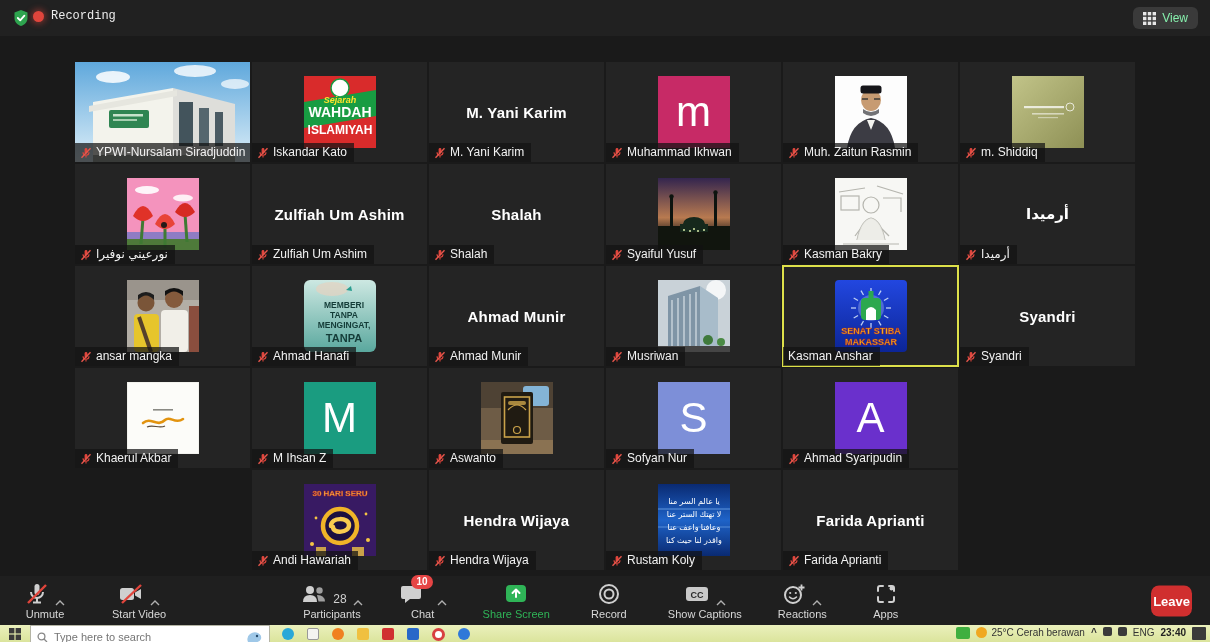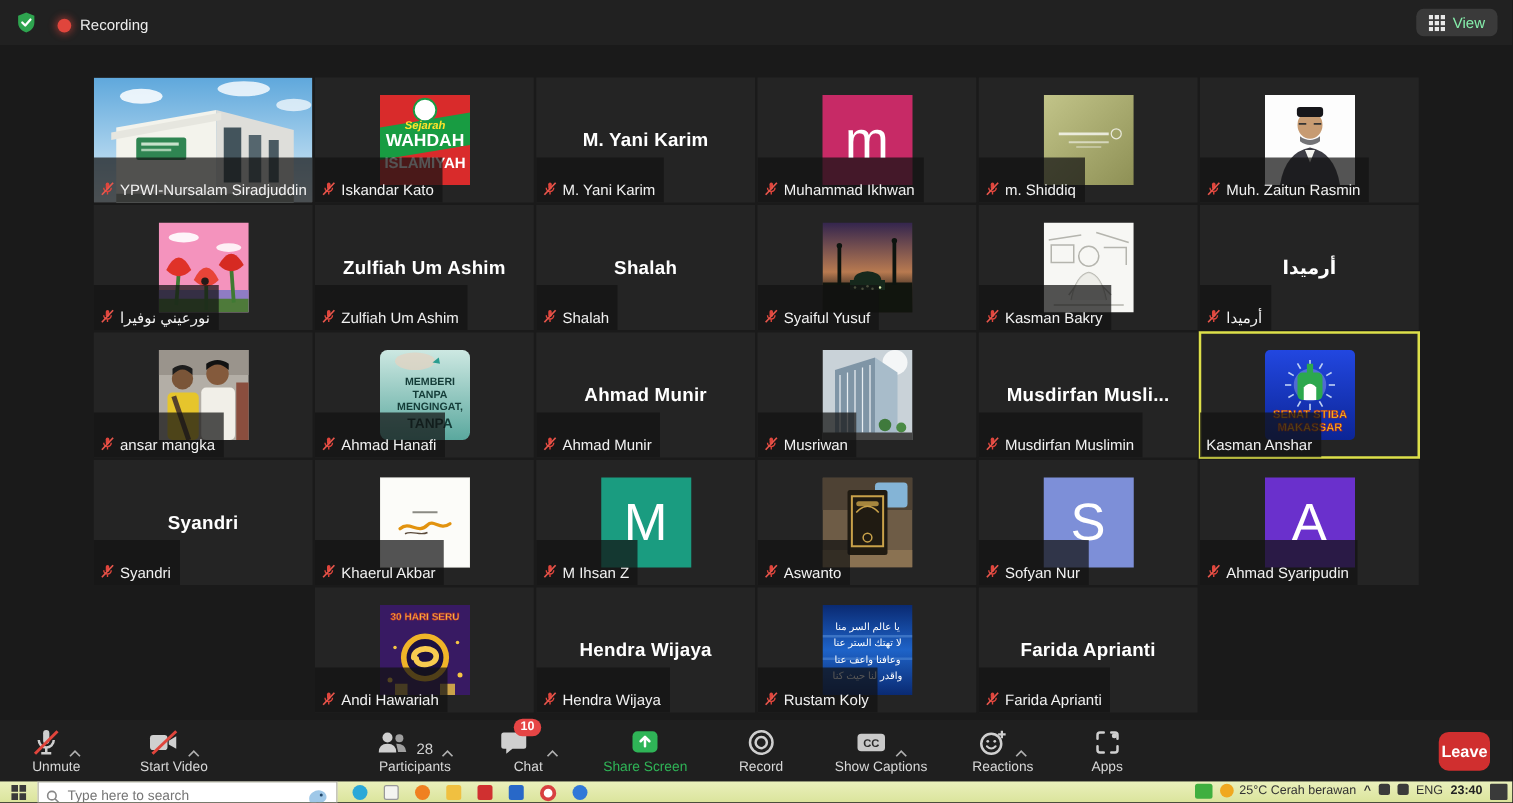--- a/index.html
+++ b/index.html
@@ -7,43 +7,43 @@
   body {
     background:#1a1a1a;
     font-family:"Liberation Sans","DejaVu Sans",sans-serif;
     color:#fff;
     display:flex; flex-direction:column;
     position:relative;
   }
   
   .topbar { height:36px; background:#212121; display:flex; align-items:center;
             justify-content:space-between; padding:0 12px; flex:0 0 auto; }
-  .topbar-left { display:flex; align-items:flex-end; gap:16px; }
+  .topbar-left { display:flex; align-items:flex-start; gap:3px;font-family:Liberation Mono, monospace; }
   .rec-wrap { display:flex; align-items:center; gap:7px; }
   .rec-dot { width:11px; height:11px; border-radius:50%; background:#e0453c;
              box-shadow:0 0 6px 2px rgba(224,69,60,.45); }
   .rec-text { font-size:12px; color:#ececec; }
   .view-btn { display:flex; align-items:center; gap:6px; background:#3a3a3a;
               border-radius:6px; padding:4px 10px; font-size:12px; color:#86efac; cursor:default; }
   
   .main { flex:1 1 auto; position:relative; }
   .grid { display:grid; grid-template-columns:repeat(6,175px); grid-auto-rows:100px;
           gap:2px; width:1060px; margin:26px auto 0; }
   .tile { background:#242424; position:relative; overflow:hidden; }
   .tile.active { outline:2px solid #dde04a; outline-offset:-1px; z-index:2; }
   .tile.video svg.fullvid { position:absolute; inset:0; width:100%; height:100%; }
   .av-box { position:absolute; inset:0; display:flex; align-items:center; justify-content:center; }
   .av { width:72px; height:72px; display:block; }
   .letter-av { position:absolute; left:50%; top:50%; transform:translate(-50%,-50%);
                width:72px; height:72px; display:flex; align-items:center; justify-content:center;
                font-size:42px; color:#fff; }
   .center-name { position:absolute; inset:0; display:flex; align-items:center; justify-content:center;
                  font-weight:bold; font-size:15px; color:#fff; letter-spacing:.2px; }
-  .name-label { position:absolute; left:0; bottom:0; max-width:100%; display:flex; align-items:flex-start;
-                gap:4px; background:rgba(18,18,18,.72); padding:19px 7px 3px 5px; font-size:12px;
+  .name-label { position:absolute; left:0; bottom:0; max-width:100%; display:flex; align-items:flex-end;
+                gap:4px; background:rgba(18,18,18,.72); padding:2px 7px 3px 5px; font-size:12px;
                 color:#f2f2f2; white-space:nowrap; overflow:hidden; z-index:3;margin-top:32px; }
   .miclbl { display:flex; align-items:center; flex:0 0 auto; }
   
   .toolbar { height:49px; background:#1f1f1f; flex:0 0 auto; position:relative;
              display:flex; align-items:center; }
   .tb-left { position:absolute; left:22px; display:flex; gap:44px; }
   .tb-center { margin:0 auto; display:flex; gap:36px; align-items:flex-start; }
   .tb-btn { display:flex; flex-direction:column; align-items:center; gap:2px;
             font-size:11px; color:#d8d8d8; cursor:default; position:relative; min-width:46px; }
   .tb-iconrow { height:25px; display:flex; align-items:flex-end; gap:6px; position:relative; }
@@ -190,20 +190,45 @@
               <line x1="6" y1="8.4" x2="6" y2="10.6" stroke="#e0453c" stroke-width="1.1"></line>
               <line x1="1.5" y1="10.8" x2="10.5" y2="1.2" stroke="#e8564c" stroke-width="1.4"></line>
             </svg>
           </span>
           <span dir="auto">Muhammad Ikhwan</span>
         </div>
       </div>
       <div class="tile">
         <div class="av-box">
           <svg class="av" viewBox="0 0 72 72">
+            <rect width="72" height="72" fill="#fdfdfd"></rect>
+    <path d="M12,72 Q16,46 36,42 Q56,46 60,72 Z" fill="#3c3c44"></path>
+            <polygon points="32,44 40,44 36,54" fill="#f4f4f0"></polygon>
+    <ellipse cx="36" cy="24" rx="10" ry="11" fill="#c79b72"></ellipse>
+    <rect x="25.5" y="9.5" width="21" height="8" rx="2.5" fill="#16161a"></rect>
+    <path d="M28,33 Q36,39 44,33 L44,37 Q36,43 28,37 Z" fill="#5a5a5e" opacity=".85"></path>
+    <line x1="27" y1="23" x2="33" y2="23" stroke="#333" stroke-width="1.4"></line>
+            <line x1="39" y1="23" x2="45" y2="23" stroke="#333" stroke-width="1.4"></line>
+          </svg>
+        </div>
+        <div class="name-label">
+          <span class="miclbl">
+            <svg width="12" height="12" viewBox="0 0 12 12">
+              <rect x="4.6" y="1" width="2.8" height="5.6" rx="1.4" fill="#e0453c"></rect>
+              <path d="M3,5.2 a3,3 0 0 0 6,0" fill="none" stroke="#e0453c" stroke-width="1.1"></path>
+              <line x1="6" y1="8.4" x2="6" y2="10.6" stroke="#e0453c" stroke-width="1.1"></line>
+              <line x1="1.5" y1="10.8" x2="10.5" y2="1.2" stroke="#e8564c" stroke-width="1.4"></line>
+            </svg>
+          </span>
+          <span dir="auto">Muh. Zaitun Rasmin</span>
+        </div>
+      </div>
+      <div class="tile">
+        <div class="av-box">
+          <svg class="av" viewBox="0 0 72 72">
             <defs>
               <linearGradient id="ol" x1="0" y1="0" x2="1" y2="1">
                 <stop offset="0" stop-color="#c2c489"></stop>
                 <stop offset="1" stop-color="#8e9055"></stop>
               </linearGradient>
             </defs>
     <rect width="72" height="72" fill="url(#ol)"></rect>
             <rect x="12" y="30" width="40" height="2.2" fill="#fff" opacity=".75"></rect>
     <circle cx="58" cy="31" r="4" fill="none" stroke="#fff" stroke-width="1" opacity=".75"></circle>
     <rect x="20" y="37" width="32" height="1.6" fill="#fff" opacity=".55"></rect>
@@ -213,45 +238,20 @@
         <div class="name-label">
           <span class="miclbl">
             <svg width="12" height="12" viewBox="0 0 12 12">
               <rect x="4.6" y="1" width="2.8" height="5.6" rx="1.4" fill="#e0453c"></rect>
               <path d="M3,5.2 a3,3 0 0 0 6,0" fill="none" stroke="#e0453c" stroke-width="1.1"></path>
               <line x1="6" y1="8.4" x2="6" y2="10.6" stroke="#e0453c" stroke-width="1.1"></line>
               <line x1="1.5" y1="10.8" x2="10.5" y2="1.2" stroke="#e8564c" stroke-width="1.4"></line>
             </svg>
           </span>
           <span dir="auto">m. Shiddiq</span>
-        </div>
-      </div>
-      <div class="tile">
-        <div class="av-box">
-          <svg class="av" viewBox="0 0 72 72">
-            <rect width="72" height="72" fill="#fdfdfd"></rect>
-    <path d="M12,72 Q16,46 36,42 Q56,46 60,72 Z" fill="#3c3c44"></path>
-            <polygon points="32,44 40,44 36,54" fill="#f4f4f0"></polygon>
-    <ellipse cx="36" cy="24" rx="10" ry="11" fill="#c79b72"></ellipse>
-    <rect x="25.5" y="9.5" width="21" height="8" rx="2.5" fill="#16161a"></rect>
-    <path d="M28,33 Q36,39 44,33 L44,37 Q36,43 28,37 Z" fill="#5a5a5e" opacity=".85"></path>
-    <line x1="27" y1="23" x2="33" y2="23" stroke="#333" stroke-width="1.4"></line>
-            <line x1="39" y1="23" x2="45" y2="23" stroke="#333" stroke-width="1.4"></line>
-          </svg>
-        </div>
-        <div class="name-label">
-          <span class="miclbl">
-            <svg width="12" height="12" viewBox="0 0 12 12">
-              <rect x="4.6" y="1" width="2.8" height="5.6" rx="1.4" fill="#e0453c"></rect>
-              <path d="M3,5.2 a3,3 0 0 0 6,0" fill="none" stroke="#e0453c" stroke-width="1.1"></path>
-              <line x1="6" y1="8.4" x2="6" y2="10.6" stroke="#e0453c" stroke-width="1.1"></line>
-              <line x1="1.5" y1="10.8" x2="10.5" y2="1.2" stroke="#e8564c" stroke-width="1.4"></line>
-            </svg>
-          </span>
-          <span dir="auto">Muh. Zaitun Rasmin</span>
         </div>
       </div>
       <div class="tile">
         <div class="av-box">
           <svg class="av" viewBox="0 0 72 72">
             <rect width="72" height="72" fill="#f493bd"></rect>
     <ellipse cx="20" cy="12" rx="12" ry="4" fill="#fff" opacity=".9"></ellipse>
             <ellipse cx="56" cy="20" rx="10" ry="3.5" fill="#fff" opacity=".85"></ellipse>
     <rect x="0" y="54" width="72" height="18" fill="#8f7cc4"></rect>
             <rect x="0" y="61" width="72" height="11" fill="#4e7a3a"></rect>
@@ -483,34 +483,20 @@
         <div class="name-label">
           <span class="miclbl">
             <svg width="12" height="12" viewBox="0 0 12 12">
               <rect x="4.6" y="1" width="2.8" height="5.6" rx="1.4" fill="#e0453c"></rect>
               <path d="M3,5.2 a3,3 0 0 0 6,0" fill="none" stroke="#e0453c" stroke-width="1.1"></path>
               <line x1="6" y1="8.4" x2="6" y2="10.6" stroke="#e0453c" stroke-width="1.1"></line>
               <line x1="1.5" y1="10.8" x2="10.5" y2="1.2" stroke="#e8564c" stroke-width="1.4"></line>
             </svg>
           </span>
           <span dir="auto">Musriwan</span>
-        </div>
-      </div>
-      <div class="tile">
-        <div class="center-name" dir="auto">Musdirfan  Musli...</div>
-        <div class="name-label">
-          <span class="miclbl">
-            <svg width="12" height="12" viewBox="0 0 12 12">
-              <rect x="4.6" y="1" width="2.8" height="5.6" rx="1.4" fill="#e0453c"></rect>
-              <path d="M3,5.2 a3,3 0 0 0 6,0" fill="none" stroke="#e0453c" stroke-width="1.1"></path>
-              <line x1="6" y1="8.4" x2="6" y2="10.6" stroke="#e0453c" stroke-width="1.1"></line>
-              <line x1="1.5" y1="10.8" x2="10.5" y2="1.2" stroke="#e8564c" stroke-width="1.4"></line>
-            </svg>
-          </span>
-          <span dir="auto">Musdirfan Muslimin</span>
         </div>
       </div>
       <div class="tile active">
         <div class="av-box">
           <svg class="av" viewBox="0 0 72 72">
             <defs>
               <linearGradient id="sn" x1="0" y1="0" x2="0" y2="1">
                 <stop offset="0" stop-color="#2247e0"></stop>
                 <stop offset="1" stop-color="#0c2596"></stop>
               </linearGradient>

